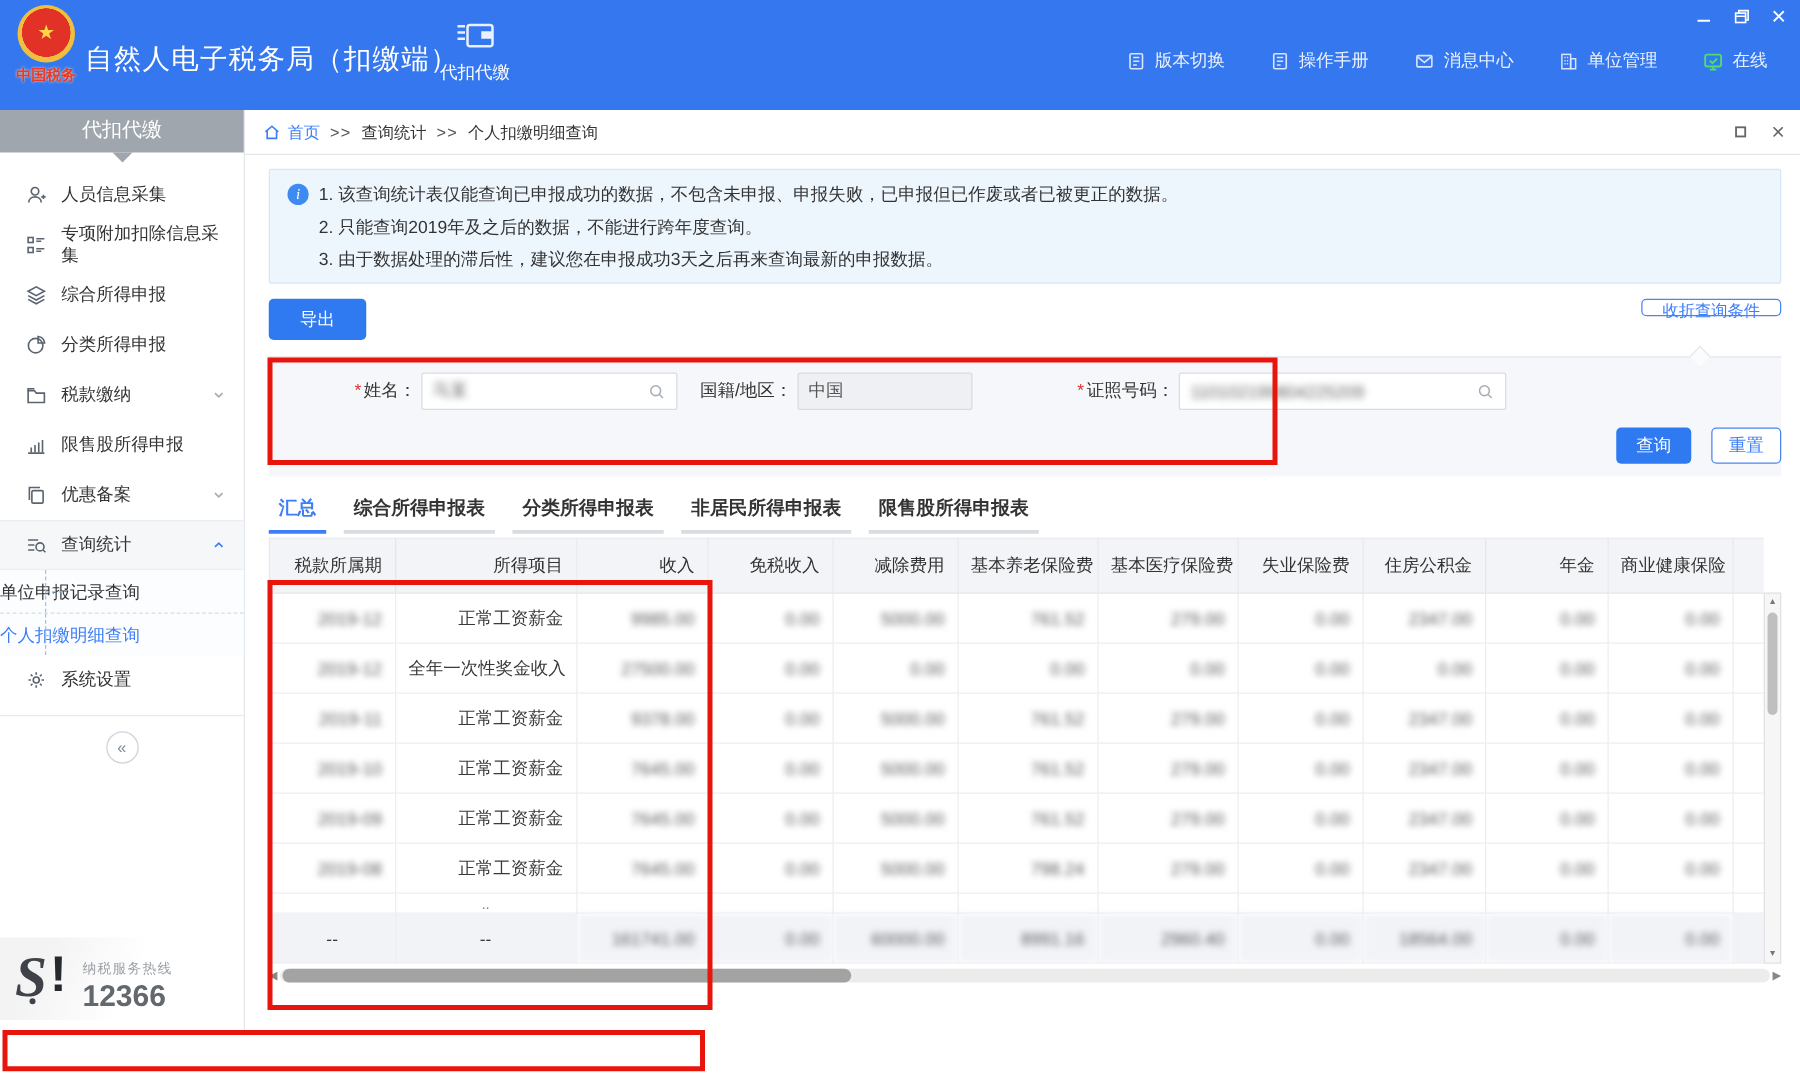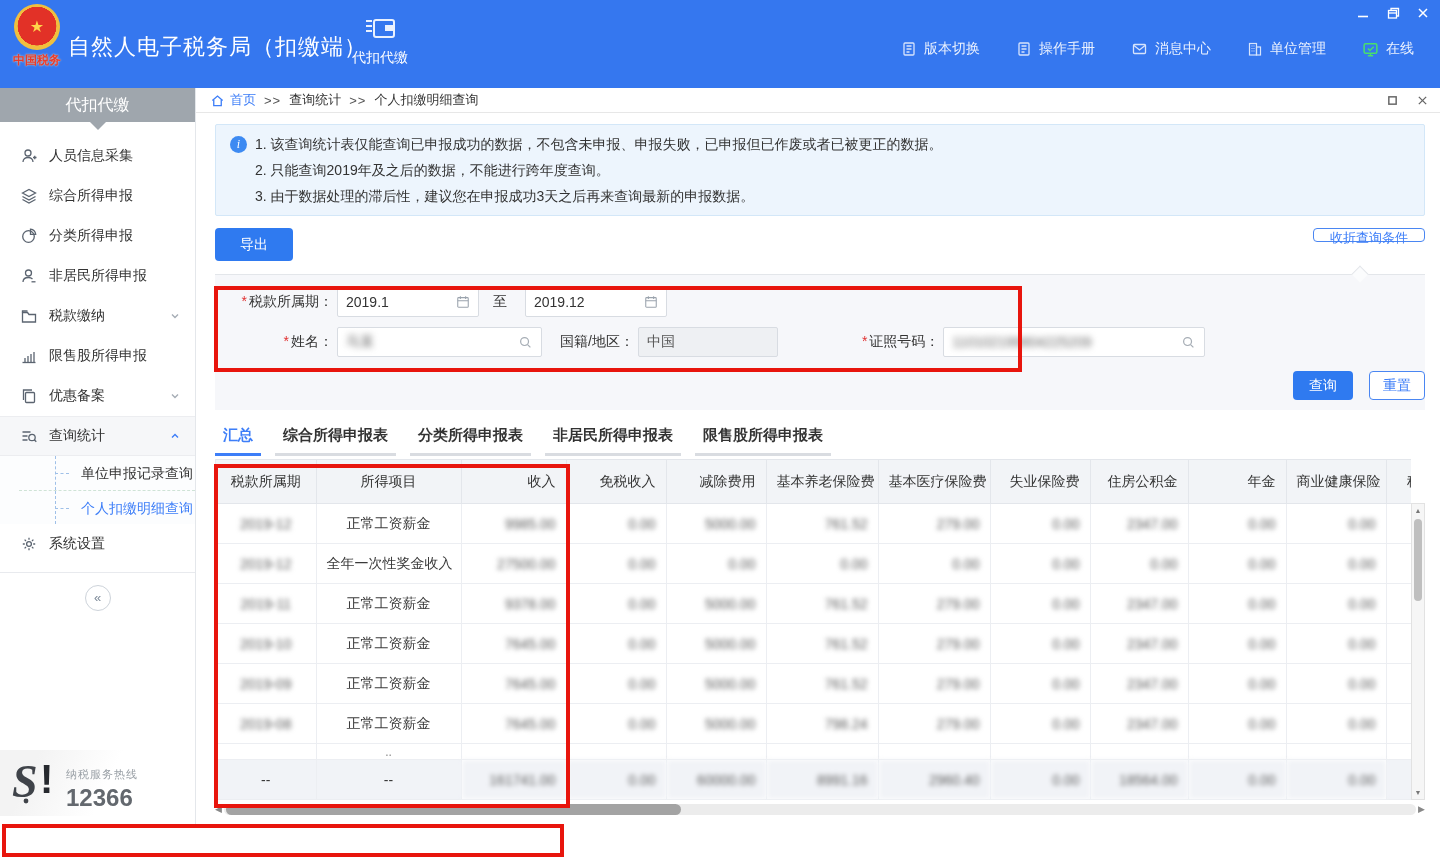--- a/index.html
+++ b/index.html
@@ -27,37 +27,37 @@
   .sidebar { position:absolute; left:0; top:88px; width:196px; bottom:33px; background:#fff; border-right:1px solid #e4e7eb; }
   .side-header { height:34px; background:#9fa6ad; color:#fff; font-size:16px; text-align:center; line-height:34px; position:relative; }
   .side-notch { position:absolute; left:50%; top:34px; margin-left:-8px; width:0; height:0;
     border-left:8px solid transparent; border-right:8px solid transparent; border-top:8px solid #9fa6ad; }
   .menu { padding-top:14px; }
   .menu-item { height:40px; display:flex; align-items:center; padding:0 14px 0 20px; font-size:14px; color:#333; cursor:pointer; }
   .mi-icon { width:18px; height:18px; margin-right:11px; flex:none; }
   .chev { margin-left:auto; }
   .menu-item.group { background:#f6f7f9; border-top:1px solid #ecedf0; border-bottom:1px solid #ecedf0; }
   .submenu { background:#fcfdfe; }
-  .sub-item { position:relative; height:34px; line-height:34px; padding-left:62px; font-size:14px; color:#333; cursor:pointer;margin-left:19px; }
+  .sub-item { position:relative; height:34px; line-height:34px; font-size:14px; color:#333; cursor:pointer; }
   .sub-item + .sub-item { border-top:1px dashed #cfe3d6; }
   .sub-item::before { content:""; position:absolute; left:36px; top:0; bottom:0; border-left:1px dashed #9fc0e8; }
   .sub-item::after { content:""; position:absolute; left:36px; top:50%; width:14px; border-top:1px dashed #9fc0e8; }
   .sub-item.selected { color:#3d7ef8; }
   .collapse-wrap { border-top:1px solid #e8eaee; margin-top:8px; padding-top:12px; text-align:center; }
   .collapse-btn { width:26px; height:26px; border:1px solid #cdd3da; border-radius:50%; color:#7d8a99;
     line-height:23px; text-align:center; margin:0 auto; font-size:13px; cursor:pointer; background:#fff; }
   .hotline { position:absolute; left:0; right:1px; bottom:10px; height:66px; padding-left:12px; display:flex; align-items:center;
     background:linear-gradient(115deg,#f3f3f3 0 18%,transparent 55%); }
   .hl-text { margin-left:8px; }
   .hl-label { font-size:11px; color:#9aa0a6; letter-spacing:1px;margin-top:13px; }
   .hl-num { font-size:24px; font-weight:bold; color:#63686e; margin-top:2px; }
 
   
   .main { position:absolute; left:196px; top:88px; right:0; bottom:33px; background:#fff; overflow:hidden; }
-  .crumbbar { height:25px; border-bottom:1px solid #e7e7e7; display:flex; align-items:center; padding:0 12px 0 14px; font-size:13px; color:#333; }
+  .crumbbar { height:36px; border-bottom:1px solid #e7e7e7; display:flex; align-items:center; padding:0 12px 0 14px; font-size:13px; color:#333; }
   .crumb-home { color:#3d7ef8; display:flex; align-items:center; gap:5px; cursor:pointer; }
   .crumb-sep { margin:0 8px; color:#555; letter-spacing:1px; }
   .crumb-win { margin-left:auto; display:flex; gap:18px; color:#666; align-items:center; }
   .crumb-win .win-btn { width:12px; height:12px; }
 
   .content { padding:11px 15px 0 19px; }
 
   .notice { background:#edf5fd; border:1px solid #d3e7f8; border-radius:2px; padding:6px 14px; font-size:14px; color:#333; line-height:26px; }
   .notice-line { display:flex; align-items:center; gap:8px; }
   .notice-line.indent { padding-left:25px; }
@@ -90,21 +90,21 @@
 
   .tabs { display:flex; gap:14px; margin-top:10px; font-size:15px; }
   .tab { padding:6px 8px 8px; border-bottom:3px solid #d9dce1; color:#333; cursor:pointer; white-space:nowrap;font-weight:bold; }
   .tab.active { color:#3d7ef8; border-bottom-color:#3d7ef8; }
 
   .tablebox { position:relative; margin-top:3px; width:1210px; }
   .tclip { width:1196px; overflow:hidden; border-left:1px solid #e7e9ed; }
   table { table-layout:fixed; width:1226px; border-collapse:collapse; font-size:14px; }
   th { height:44px; background:#f2f4f7; border:1px solid #e3e6eb; border-left:none; font-weight:normal; color:#333; padding:0 10px; overflow:hidden; white-space:nowrap; }
   td { height:40px; padding:0 10px; color:#3a3a3a; border-right:1px solid #eceef2; border-bottom:1px solid #eceef2; overflow:hidden; white-space:nowrap; }
-  .c-left { text-align:center; } .c-right { text-align:right; } .c-center { text-align:center; }
+  .c-left { text-align:right; } .c-right { text-align:right; } .c-center { text-align:center; }
   td.blur { filter:blur(2.6px); color:#5c5c5c; }
   tr.partial td { height:16px; font-size:12px; color:#888; line-height:10px; }
   tr.total td { background:#f1f3f7; }
   .vscroll { position:absolute; right:0; top:44px; bottom:0; width:14px; background:#f6f6f6; border:1px solid #e2e2e2; }
   .vs-arrow { position:absolute; left:0; right:0; text-align:center; font-size:7px; color:#777; cursor:pointer; }
   .vs-up { top:3px; } .vs-down { bottom:3px; }
   .vs-thumb { position:absolute; top:15px; left:2px; width:8px; height:82px; background:#bfbfbf; border-radius:4px; cursor:pointer; }
   .hscroll { position:relative; margin-top:3px; height:13px; width:1210px; }
   .hs-arrow { position:absolute; top:1px; font-size:9px; color:#888; cursor:pointer; }
   .hs-left { left:0; } .hs-right { right:0; }
@@ -218,40 +218,40 @@
       <div class="menu-item">
         <svg class="mi-icon" viewBox="0 0 18 18" fill="none" stroke="#5b6470" stroke-width="1.3">
           <circle cx="8" cy="6" r="3"></circle>
             <path d="M3 15c0-3 2.5-4.5 5-4.5s5 1.5 5 4.5"></path>
             <path d="M13 10.5h3.5M14.75 8.75v3.5"></path>
           </svg>
         <span>人员信息采集</span>
       </div>
       <div class="menu-item">
         <svg class="mi-icon" viewBox="0 0 18 18" fill="none" stroke="#5b6470" stroke-width="1.3">
+          <rect x="2.5" y="3" width="4" height="4"></rect>
+            <rect x="2.5" y="11" width="4" height="4"></rect>
+          <path d="M9 4h6.5M9 6h4M9 12h6.5M9 14h4"></path>
+          </svg>
+        <span>专项附加扣除信息采集</span>
+      </div>
+      <div class="menu-item">
+        <svg class="mi-icon" viewBox="0 0 18 18" fill="none" stroke="#5b6470" stroke-width="1.3">
           <path d="M2.5 6L9 2.5 15.5 6 9 9.5z"></path>
             <path d="M2.5 9.5L9 13l6.5-3.5"></path>
             <path d="M2.5 12.5L9 16l6.5-3.5"></path>
           </svg>
         <span>综合所得申报</span>
       </div>
       <div class="menu-item">
         <svg class="mi-icon" viewBox="0 0 18 18" fill="none" stroke="#5b6470" stroke-width="1.3">
           <circle cx="8.5" cy="9.5" r="5.8"></circle>
             <path d="M10.5 2.2a6 6 0 0 1 5.2 5.2h-5.2z"></path>
           </svg>
         <span>分类所得申报</span>
-      </div>
-      <div class="menu-item">
-        <svg class="mi-icon" viewBox="0 0 18 18" fill="none" stroke="#5b6470" stroke-width="1.3">
-          <circle cx="8.5" cy="6" r="3"></circle>
-            <path d="M3 15c0-3 2.5-4.5 5.5-4.5 1.6 0 3 .5 4 1.4"></path>
-            <path d="M11.5 14.8h4"></path>
-          </svg>
-        <span>非居民所得申报</span>
       </div>
       <div class="menu-item">
         <svg class="mi-icon" viewBox="0 0 18 18" fill="none" stroke="#5b6470" stroke-width="1.3">
           <path d="M2.5 5.5h5L9 7.5h6.5V15h-13z"></path>
             <path d="M2.5 5.5V4h5"></path>
           </svg>
         <span>税款缴纳</span>
         <svg class="chev" width="12" height="12" viewBox="0 0 12 12" fill="none" stroke="#a6adb5" stroke-width="1.4">
             <path d="M3 4.5l3 3 3-3"></path>
           </svg>
@@ -357,38 +357,20 @@
       </div>
 
       <div class="toolbar">
         <button class="btn-export">导出</button>
         <button class="btn-collapse">收折查询条件</button>
       </div>
 
       <div class="qpanel">
         <div class="qnotch"></div>
 
-        <div class="qrow">
-          <span class="q-label lbl-1"><span class="req">*</span><span>税款所属期：</span></span>
-          <div class="q-input date-input">
-            <span class="val">2019.1</span>
-            <svg width="14" height="14" viewBox="0 0 16 16" fill="none" stroke="#9aa3ad" stroke-width="1.2">
-              <rect x="2" y="3" width="12" height="11" rx="1"></rect>
-                <path d="M2 6.5h12M5 1.5v3M11 1.5v3"></path>
-              </svg>
-          </div>
-          <span class="to-label">至</span>
-          <div class="q-input date-input">
-            <span class="val">2019.12</span>
-            <svg width="14" height="14" viewBox="0 0 16 16" fill="none" stroke="#9aa3ad" stroke-width="1.2">
-              <rect x="2" y="3" width="12" height="11" rx="1"></rect>
-                <path d="M2 6.5h12M5 1.5v3M11 1.5v3"></path>
-              </svg>
-          </div>
-        </div>
 
         <div class="qrow">
           <span class="q-label lbl-2"><span class="req">*</span><span>姓名：</span></span>
           <div class="q-input name-input">
             <span class="val blurtxt">马某</span>
             <svg width="15" height="15" viewBox="0 0 16 16" fill="none" stroke="#a6adb5" stroke-width="1.3">
               <circle cx="7" cy="7" r="4.2"></circle>
                 <path d="M10.2 10.2l3 3"></path>
               </svg>
           </div>

